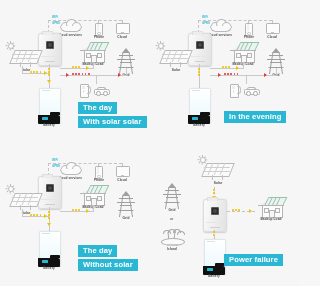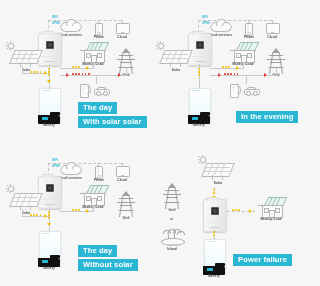--- a/index.html
+++ b/index.html
@@ -586,21 +586,21 @@
 
     <div class="node" style="left:39px;top:88px;">
       <div class="bat">
         <div class="lid"></div>
           <div class="base"></div>
           <div class="led"></div>
       </div>
       <div class="cap" style="top:35px;left:10px;">Battery</div>
     </div>
 
-    <div class="chips" style="left:86px;top:111px;">
+    <div class="chips" style="left:74px;top:111px;">
       <div class="chip">In the evening</div>
     </div>
   </div>
 
   <div class="quad q-bl">
     <div class="wire dash-h" style="left:48px;top:20px;width:74px;"></div>
     <div class="wire dash-v" style="left:48px;top:20px;height:13px;"></div>
     <div class="wire dash-v" style="left:70px;top:20px;height:4px;"></div>
     <div class="wire dash-v" style="left:98px;top:20px;height:4px;"></div>
     <div class="wire dash-v" style="left:122px;top:20px;height:4px;"></div>
@@ -848,18 +848,18 @@
 
     <div class="node" style="left:54px;top:96px;">
       <div class="bat">
         <div class="lid"></div>
           <div class="base"></div>
           <div class="led"></div>
       </div>
       <div class="cap" style="top:35px;left:10px;">Battery</div>
     </div>
 
-    <div class="chips" style="left:74px;top:111px;margin-left:9px;">
+    <div class="chips" style="left:74px;top:111px;">
       <div class="chip">Power failure</div>
     </div>
   </div>
 
 </div>
 
 </body></html>

